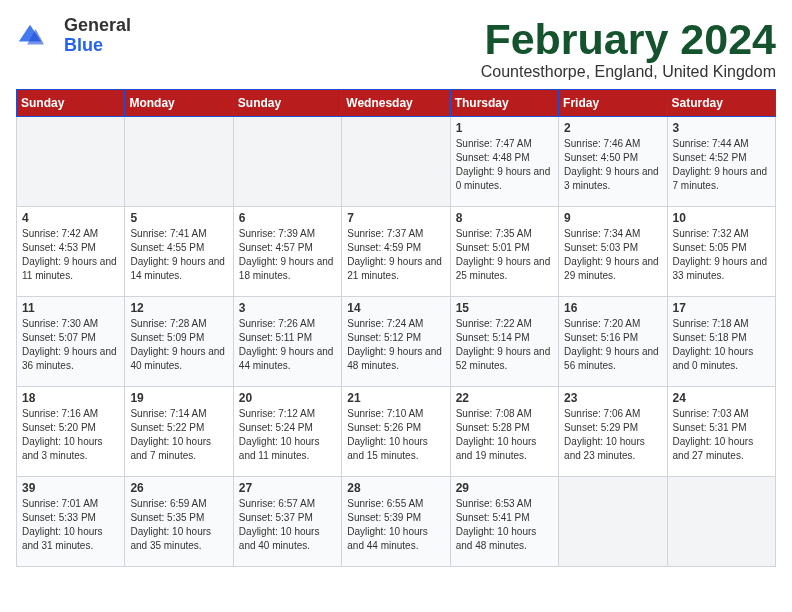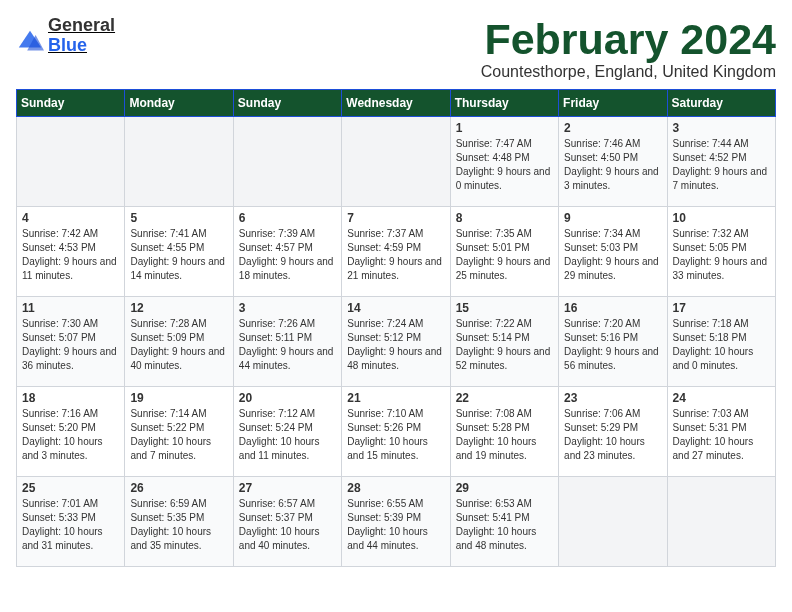--- a/index.html
+++ b/index.html
@@ -11,23 +11,22 @@
       padding: 16px;
     }
     .header-section {
       display: flex;
       align-items: flex-start;
       justify-content: space-between;
       margin-bottom: 8px;
     }
     .logo {
       display: flex;
-      align-items: flex-end;
-      gap: 4px;
-      text-decoration: underline;
+      align-items: center;
+      gap: 20px;
     }
     .logo-text {
       font-size: 18px;
       font-weight: bold;
       line-height: 1.1;
     }
     .logo-general { color: #333; }
     .logo-blue { color: #2563eb; }
     .logo-icon {
       width: 28px;
@@ -46,21 +45,21 @@
       font-size: 16px;
       color: #333;
       font-weight: normal;
     }
     table {
       width: 100%;
       border-collapse: collapse;
       font-size: 11px;
     }
     thead tr th {
-      background: #14532d;
+      background: #b91c1c;
       color: white;
       padding: 6px 4px;
       text-align: left;
       font-size: 12px;
       font-weight: bold;
       border: 1px solid #1d4ed8;
     }
     tbody tr td {
       border: 1px solid #d1d5db;
       padding: 4px 5px;
@@ -228,21 +227,21 @@
           <span class="cell-date">23</span>
           <div class="cell-info">Sunrise: 7:06 AM<br>Sunset: 5:29 PM<br>Daylight: 10 hours and 23 minutes.</div>
         </td>
         <td>
           <span class="cell-date">24</span>
           <div class="cell-info">Sunrise: 7:03 AM<br>Sunset: 5:31 PM<br>Daylight: 10 hours and 27 minutes.</div>
         </td>
       </tr>
       <tr>
         <td>
-          <span class="cell-date">25</span>
+          <span class="cell-date">39</span>
           <div class="cell-info">Sunrise: 7:01 AM<br>Sunset: 5:33 PM<br>Daylight: 10 hours and 31 minutes.</div>
         </td>
         <td>
           <span class="cell-date">26</span>
           <div class="cell-info">Sunrise: 6:59 AM<br>Sunset: 5:35 PM<br>Daylight: 10 hours and 35 minutes.</div>
         </td>
         <td>
           <span class="cell-date">27</span>
           <div class="cell-info">Sunrise: 6:57 AM<br>Sunset: 5:37 PM<br>Daylight: 10 hours and 40 minutes.</div>
         </td>

